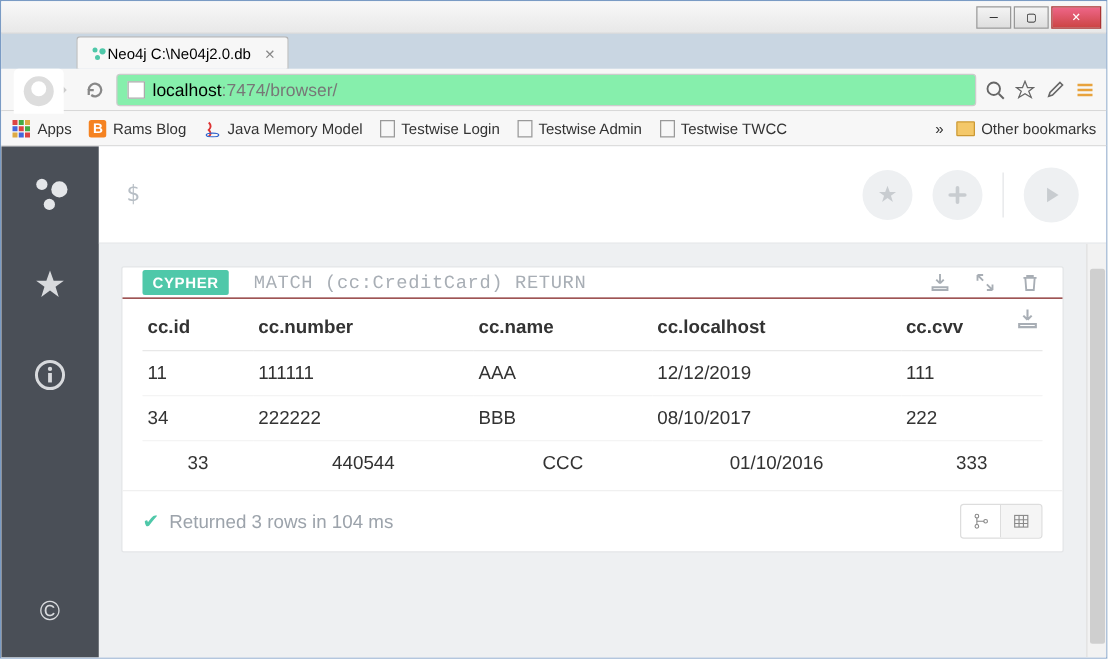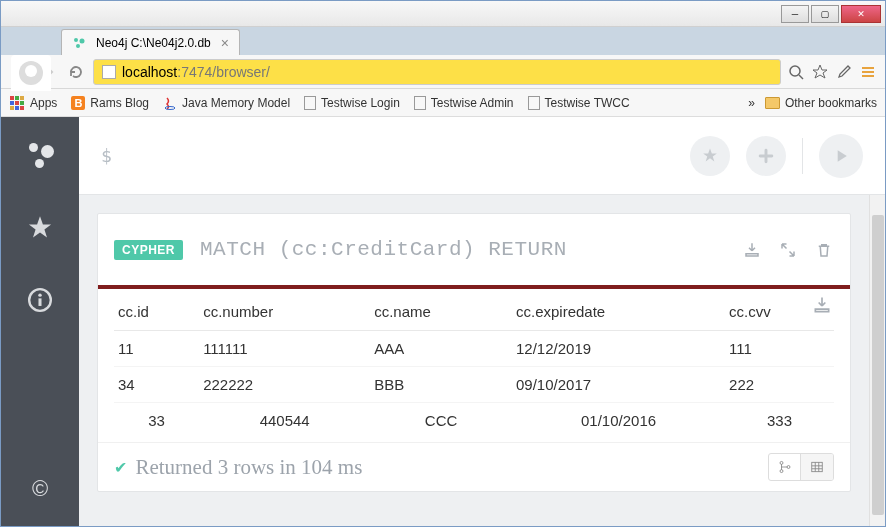--- a/index.html
+++ b/index.html
@@ -10,29 +10,29 @@
     .titlebar { height: 26px; background: linear-gradient(#f8f8f8, #e8e8e8); border-bottom: 1px solid #d0d0d0; display: flex; align-items: center; justify-content: flex-end; padding: 0 4px; }
     .win-btn { width: 28px; height: 18px; margin-left: 2px; border: 1px solid #999; background: linear-gradient(#f4f4f4,#dedede); display: flex; align-items: center; justify-content: center; font-size: 9px; cursor: pointer; }
     .win-btn.close { background: linear-gradient(#e68,#c44); color:#fff; border-color:#a33; width:40px;}
     
     
     .browser-profile { position: absolute; top: 28px; left: 10px; width: 40px; height: 36px; background:#fff; border-radius: 4px 4px 0 0; display:flex; align-items:center; justify-content:center; }
     .profile-head { width:24px; height:24px; background:#ddd; border-radius:50%; position:relative; }
     .profile-head::after{content:""; position:absolute; top:4px; left:6px; width:12px; height:12px; background:#fff; border-radius:50%;}
     
     .tabbar { height: 28px; background: #c9d6e2; display:flex; align-items:flex-end; padding-left:60px; padding-top:2px; position:relative;}
-    .tab { height:26px; background:#f7f7f7; border:1px solid #b5b5b5; border-bottom:none; border-radius:3px 3px 0 0; padding:0 10px; display:flex; align-items:center; gap:10px; font-size:12px; min-width:170px;}
+    .tab { height:26px; background:#f7f7f7; border:1px solid #b5b5b5; border-bottom:none; border-radius:3px 3px 0 0; padding:0 10px; display:flex; align-items:center; gap:0; font-size:12px; min-width:170px;}
     .tab-favicon { width:14px; height:14px; display:flex;align-items:center;justify-content:center; }
     .tab-favicon svg{width:14px;height:14px;}
     .tab-close { font-size:14px; color:#888; cursor:pointer; margin-left:auto;}
     
     .toolbar { height: 34px; background:#f7f7f7; border-bottom:1px solid #d8d8d8; display:flex; align-items:center; padding:0 8px; gap:6px; }
     .nav-btn { width:22px; height:22px; display:flex;align-items:center;justify-content:center; color:#888; cursor:pointer; }
     .nav-btn.disabled{color:#ccc;}
-    .omnibox { flex:1; height:26px; border:1px solid #ccc; border-radius:3px; display:flex; align-items:center; padding:0 8px; font-size:14px; background:#fde047;}
+    .omnibox { flex:1; height:26px; border:1px solid #ccc; border-radius:3px; display:flex; align-items:center; padding:0 8px; font-size:14px; background:#86efac;}
     .omnibox-icon { width:14px;height:14px; background:#fff; border:1px solid #aaa; margin-right:6px;}
     .omnibox-text { color:#000; font-family: Arial;}
     .omnibox-text .gray { color:#777; }
     .tb-right { display:flex; gap:6px; align-items:center;}
     .tb-icon { width:18px;height:18px; display:flex;align-items:center;justify-content:center; color:#666; cursor:pointer;}
     
     .bookmarks { height:28px; background:#f7f7f7; border-bottom:1px solid #ddd; display:flex; align-items:center; padding:0 8px; gap:14px; font-size:12px; color:#333;}
     .bookmarks .bk { display:flex; align-items:center; gap:5px; cursor:pointer;}
     .bk-icon { width:16px; height:16px; display:flex;align-items:center;justify-content:center;}
     .apps-icon { display:grid; grid-template-columns:repeat(3,4px); grid-template-rows:repeat(3,4px); gap:1px;}
@@ -66,36 +66,36 @@
     .main { flex:1; display:flex; flex-direction:column; overflow:hidden;}
     .editor { height:78px; background:#fff; border-bottom:1px solid #e3e5e7; display:flex; align-items:center; padding:0 22px; gap:16px;}
     .prompt { color:#b7bec5; font-size:18px; font-family: monospace;}
     .editor .spacer{flex:1;}
     .round-btn { width:40px;height:40px; background:#eef0f2; border-radius:50%; display:flex;align-items:center;justify-content:center; color:#c8ccd0; cursor:pointer;}
     .round-btn.play{width:44px;height:44px;}
     .vdiv{width:1px;height:36px;background:#e3e5e7;}
     
     .results{ flex:1; overflow-y:auto; padding:18px;}
     .result-card { background:#fff; border:1px solid #e3e5e7; border-radius:2px; }
-    .card-header{ display:flex; align-items:center; padding:24px 16px; gap:6px; border-bottom:4px solid #7f1d1d;}
+    .card-header{ display:flex; align-items:center; padding:2px 16px; gap:20px; border-bottom:1px solid #7f1d1d;}
     .chip { background:#4fc8a9; color:#fff; font-size:12px; font-weight:bold; padding:3px 8px; border-radius:2px; letter-spacing:0.5px;}
-    .query { font-family: "Courier New", monospace; color:#a8aeb5; font-size:21px; letter-spacing:0.5px;margin-left:11px;}
+    .query { font-family: "Courier New", monospace; color:#a8aeb5; font-size:15px; letter-spacing:0.5px;}
     .hdr-actions{margin-left:auto; display:flex; gap:16px; color:#a8aeb5;}
     .hdr-actions .hi{cursor:pointer;width:20px;height:20px;display:flex;align-items:center;justify-content:center;}
     
     .tbl-wrap{position:relative; padding:4px 16px 0;}
     .dl-overlay{position:absolute; right:18px; top:6px; color:#a8aeb5; cursor:pointer;}
     table { width:100%; border-collapse:collapse; font-size:15px;}
-    th { text-align:left; font-weight:normal; color:#333; padding:10px 4px; border-bottom:1px solid #e8e8e8; }
+    th { text-align:left; font-weight:bold; color:#333; padding:10px 4px; border-bottom:1px solid #e8e8e8; }
     td { padding:9px 4px; border-bottom:1px solid #f4f4f4; color:#333;}
     tr:last-child td{border-bottom:none;text-align:center;}
     
     .card-footer{ display:flex; align-items:center; padding:10px 16px; border-top:1px solid #f0f0f0; margin-top:4px;}
     .check{color:#4fc8a9; margin-right:8px; font-size:16px;}
-    .status{color:#9ca3ab; font-size:21px;font-family:Liberation Serif, serif;}
+    .status{color:#9ca3ab; font-size:15px;}
     .view-toggle{margin-left:auto; display:flex; border:1px solid #ddd; border-radius:3px; overflow:hidden;}
     .view-toggle .vt{ width:32px; height:26px; display:flex;align-items:center;justify-content:center; cursor:pointer; color:#888; border-right:1px solid #ddd;}
     .view-toggle .vt:last-child{border-right:none;}
     .view-toggle .vt.active{background:#f5f5f5;}
     
     .scrollbar{ width:16px; background:#f2f2f2; border-left:1px solid #e0e0e0;}
     .scroll-thumb{ width:12px; margin:20px auto 0; height:300px; background:#cfcfcf; border-radius:2px;}
     
     
     svg{display:block;}
@@ -305,37 +305,37 @@
                   <svg width="20" height="20" viewBox="0 0 24 24">
                     <path d="M12 3v10m0 0l-4-4m4 4l4-4M4 17h16v3H4z" stroke="currentColor" stroke-width="2" fill="none"></path>
                   </svg>
                 </span>
             <table>
               <thead>
                 <tr>
                   <th>cc.id</th>
                   <th>cc.number</th>
                   <th>cc.name</th>
-                  <th>cc.expiredate</th>
+                  <th>cc.localhost</th>
                   <th>cc.cvv</th>
                 </tr>
               </thead>
               <tbody id="tbody">
               <tr>
                       <td>11</td>
                       <td>111111</td>
                       <td>AAA</td>
                       <td>12/12/2019</td>
                       <td>111</td>
                     </tr>
                     <tr>
                       <td>34</td>
                       <td>222222</td>
                       <td>BBB</td>
-                      <td>09/10/2017</td>
+                      <td>08/10/2017</td>
                       <td>222</td>
                     </tr>
                     <tr>
                       <td>33</td>
                       <td>440544</td>
                       <td>CCC</td>
                       <td>01/10/2016</td>
                       <td>333</td>
                     </tr>
                   </tbody>

